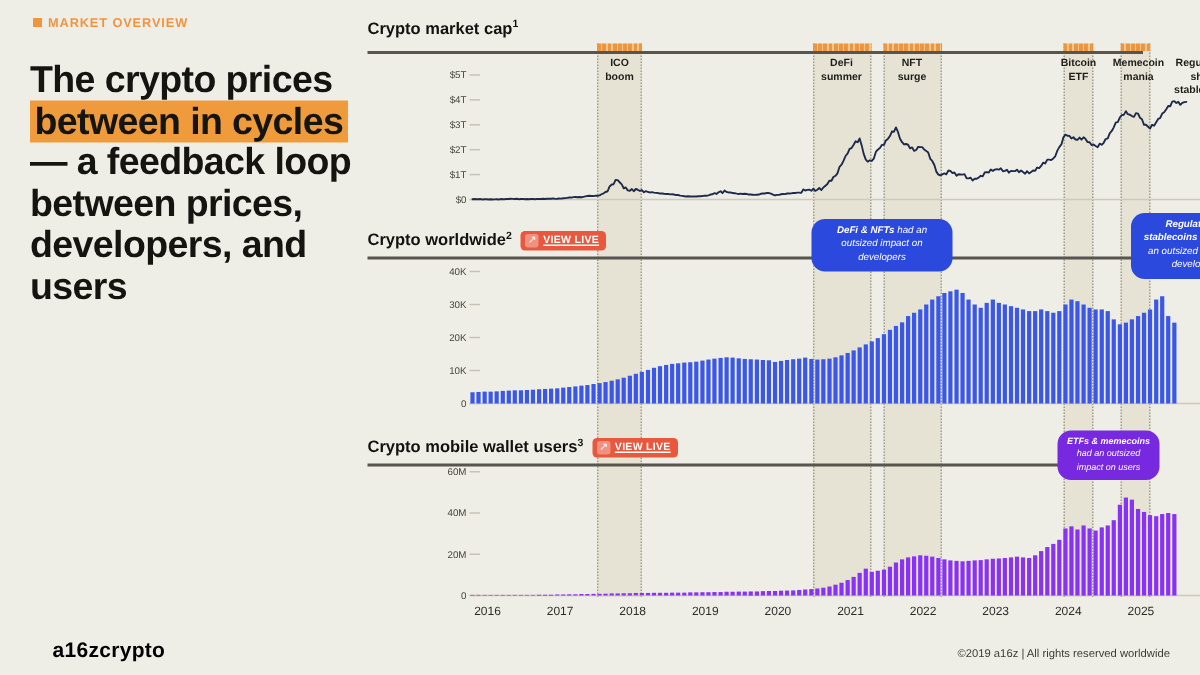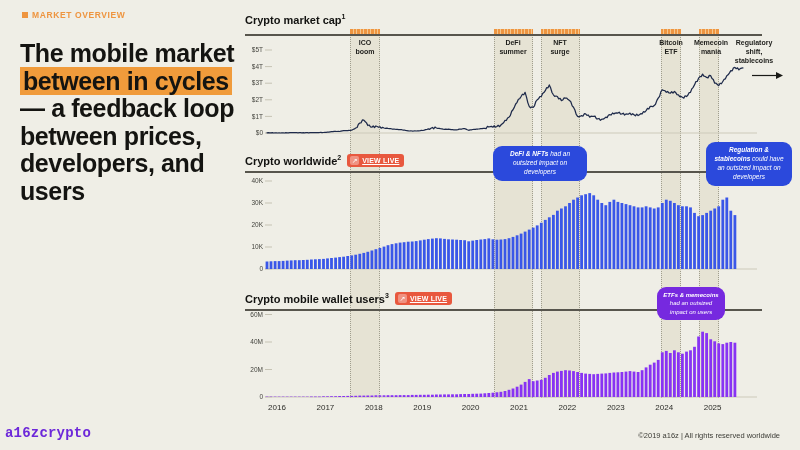--- a/index.html
+++ b/index.html
@@ -15,21 +15,21 @@
 
   
   .eyebrow{position:absolute;left:22px;top:10px;display:flex;align-items:center;gap:4px;
     color:var(--accent);font-size:8.5px;font-weight:700;letter-spacing:.6px;}
   .eyebrow .sq{width:6px;height:6px;background:var(--accent);display:inline-block;}
   .headline{position:absolute;left:20px;top:40px;width:226px;font-size:25px;line-height:1.1;
     font-weight:700;letter-spacing:-0.4px;color:#141411;}
   .hl{background:var(--highlight);padding:0 3px;box-decoration-break:clone;-webkit-box-decoration-break:clone;}
 
   
-  #band-layer,#chart-layer,#event-layer,#callout-layer{position:absolute;inset:0;}
+  #band-layer,#chart-layer,#event-layer,#callout-layer{position:absolute;inset:0;margin-left:48px;}
   #band-layer{z-index:1;} #chart-layer{z-index:2;} #event-layer{z-index:4;} #callout-layer{z-index:6;}
 
   .band{position:absolute;top:29px;height:369px;background:var(--band);
     border-left:1px dotted #a09e8e;border-right:1px dotted #a09e8e;}
   .band .strip{position:absolute;left:-1px;right:-1px;top:0;height:5px;
     background:repeating-linear-gradient(90deg,var(--accent) 0 2.5px,#f6c78c 2.5px 3.5px);}
 
   .rule{position:absolute;left:245px;width:517px;height:2px;background:var(--rule);z-index:3;}
 
   .chart-header{position:absolute;left:245px;display:flex;align-items:center;gap:6px;z-index:5;}
@@ -44,35 +44,35 @@
   .event-label{position:absolute;top:39px;width:84px;text-align:center;font-size:7px;
     line-height:1.25;font-weight:700;color:#1d1d1a;white-space:pre-line;}
   .trend-arrow{position:absolute;left:752px;top:66px;}
 
   .callout{position:absolute;color:#fff;text-align:center;border-radius:9px;
     padding:4px 6px;font-size:6.5px;line-height:1.38;}
   .callout b{font-weight:700;font-style:italic;}
   .callout i{font-style:italic;font-weight:400;}
 
   
-  .logo{position:absolute;left:5px;top:425px;font-size:14px;font-weight:700;letter-spacing:.2px;color:#6d28d9;font-family:Liberation Mono, monospace;}
+  .logo{position:absolute;left:35px;top:425px;font-size:14px;font-weight:700;letter-spacing:.2px;color:#000000;}
   .sources{position:absolute;left:245px;top:431px;font-size:7.5px;color:#3c3c36;}
   .copyright{position:absolute;right:20px;top:431px;font-size:7.5px;color:#3c3c36;}
 </style>
 </head>
 <body>
 
 <div id="slide">
 
   <div class="eyebrow">
     <span class="sq"></span>
     <span>MARKET OVERVIEW</span>
   </div>
 
-  <h1 class="headline" id="headline"><span class="">The mobile market </span><span class="hl">between in cycles</span><span class=""> — a feedback loop between prices, developers, and users</span></h1>
+  <h1 class="headline" id="headline"><span class="">The crypto prices </span><span class="hl">between in cycles</span><span class=""> — a feedback loop between prices, developers, and users</span></h1>
 
   <div id="band-layer">
       <div class="band" style="left: 350px; width: 30px;">
         <div class="strip"></div>
       </div>
       <div class="band" style="left: 494px; width: 39px;">
         <div class="strip"></div>
       </div>
       <div class="band" style="left: 541px; width: 39px;">
         <div class="strip"></div>

